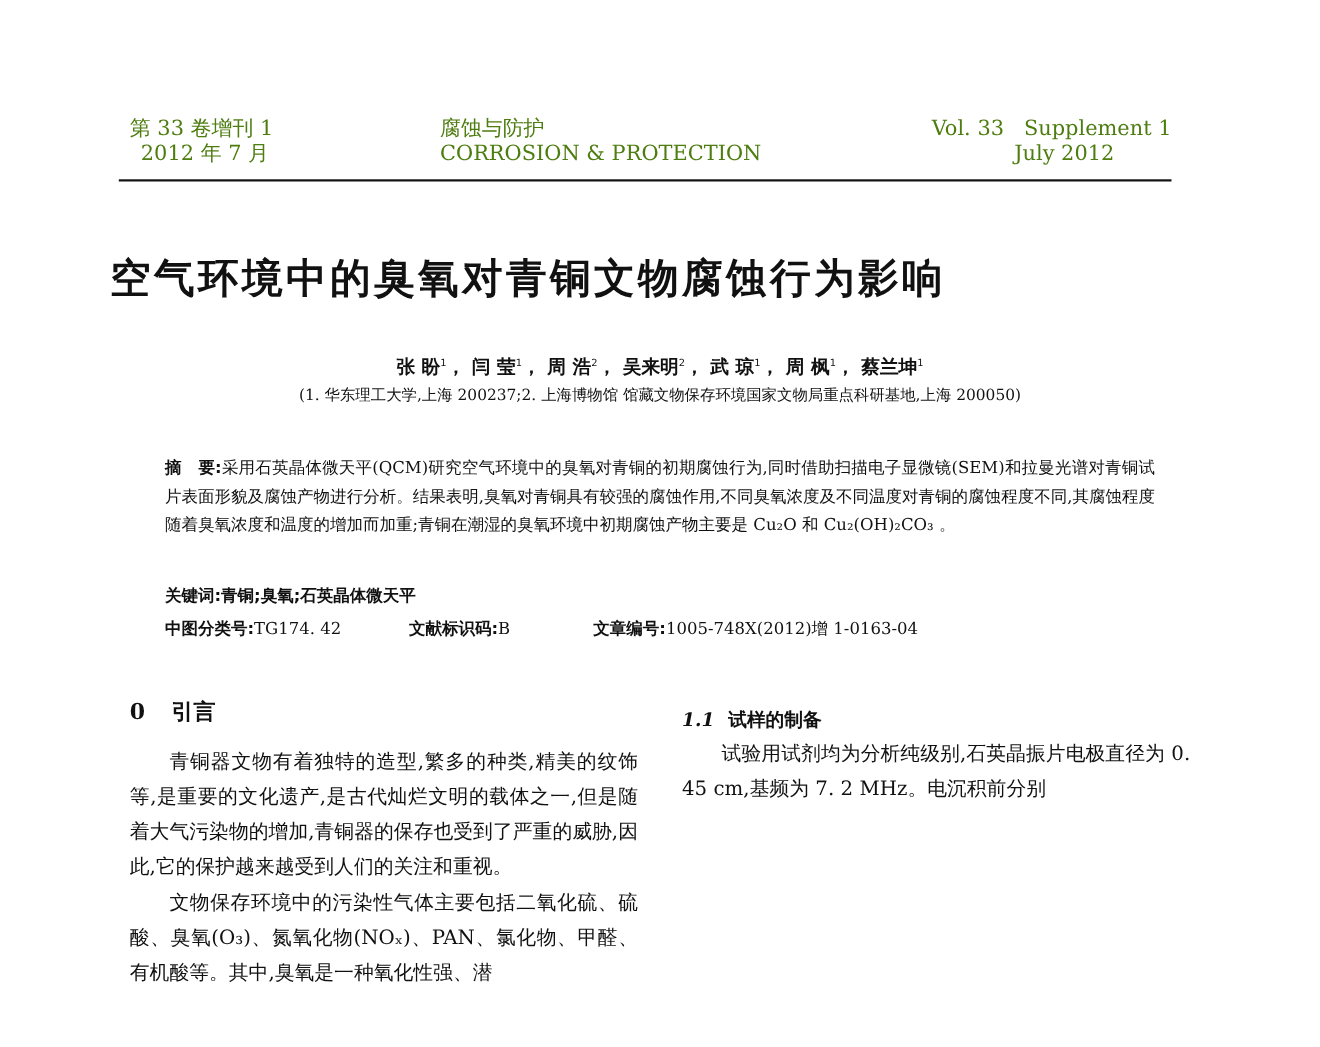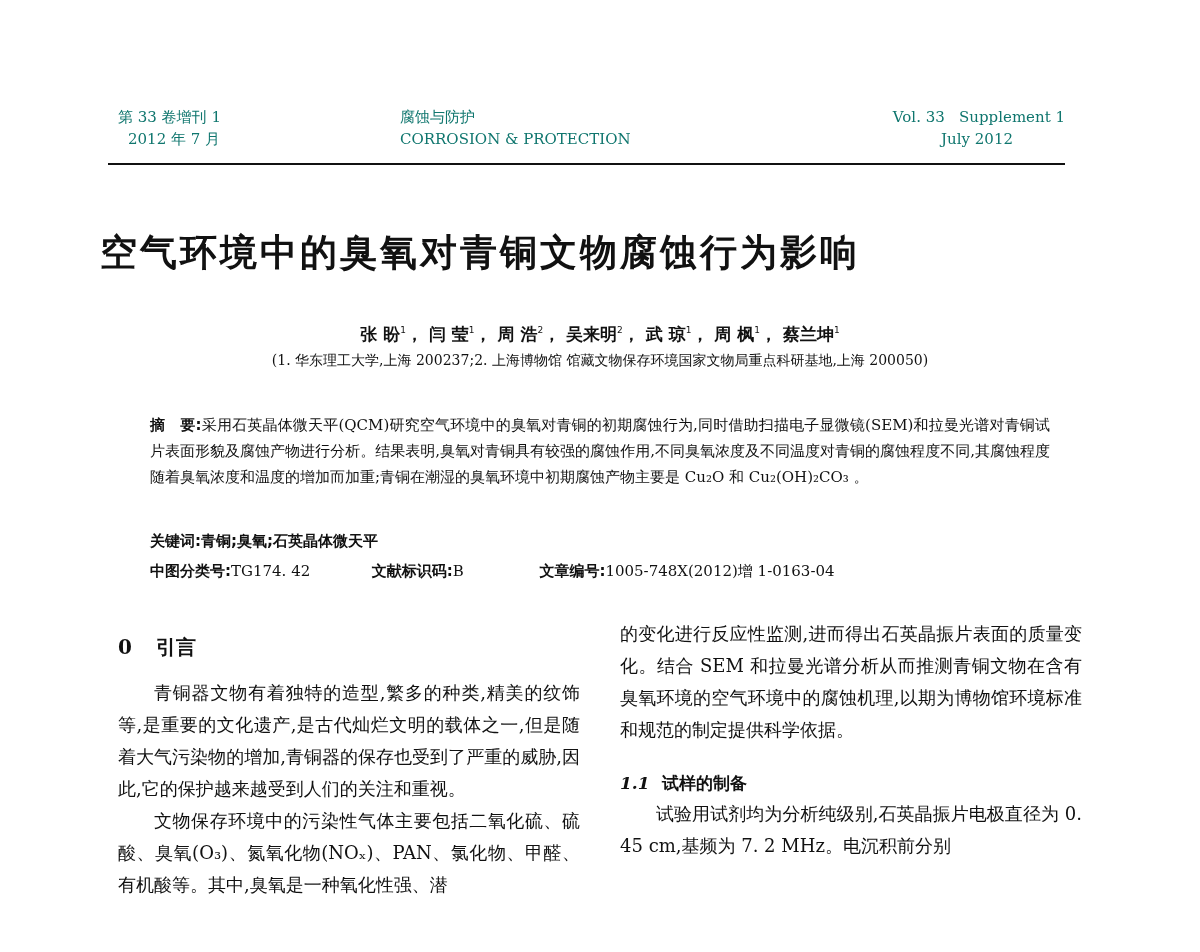--- a/index.html
+++ b/index.html
@@ -2,21 +2,21 @@
 <html><head>
 <meta charset="utf-8">
 <style>
   html, body { margin: 0; padding: 0; background: #ffffff; }
   body {
     width: 1200px; height: 952px; overflow: hidden; position: relative;
     font-family: "DejaVu Serif", "Liberation Serif", serif;
     color: #111;
   }
   .abs { position: absolute; }
-  .hdr { font-size: 15px; line-height: 22px; color: #0f766e; }
+  .hdr { font-size: 19px; line-height: 22px; color: #4d7c0f; }
   .hdr-left { left: 118px; top: 106px; }
   .hdr-center { left: 400px; width: 400px; top: 106px; text-align: left; }
   .hdr-right { left: 820px; width: 245px; top: 106px; text-align: right; }
   .hdr-right .l2 { padding-right: 52px; text-align: right; }
   .rule { left: 108px; top: 163px; width: 957px; height: 2px; background: #111; }
   .title {
     left: 100px; width: 1000px; top: 230px; 
     font-family: "DejaVu Sans", "Liberation Sans", sans-serif;
     font-size: 37px; font-weight: bold; letter-spacing: 3px; line-height: 46px;
   }
@@ -106,20 +106,19 @@
 <div class="abs col col-left">
   <div class="sec-h">
     <span class="num">0</span><span>引言</span>
   </div>
   <div class="sp-after-h"></div>
   <p class="indent">青铜器文物有着独特的造型,繁多的种类,精美的纹饰等,是重要的文化遗产,是古代灿烂文明的载体之一,但是随着大气污染物的增加,青铜器的保存也受到了严重的威胁,因此,它的保护越来越受到人们的关注和重视。</p>
   <p class="indent">文物保存环境中的污染性气体主要包括二氧化硫、硫酸、臭氧(O₃)、氮氧化物(NOₓ)、PAN、氯化物、甲醛、有机酸等。其中,臭氧是一种氧化性强、潜</p>
 </div>
 
 <div class="abs col col-right">
-  <p>的变化进行反应性监测,进而得出石英晶振片表面的质量变化。结合 SEM 和拉曼光谱分析从而推测青铜文物在含有臭氧环境的空气环境中的腐蚀机理,以期为博物馆环境标准和规范的制定提供科学依据。</p>
   <div style="height:12px"></div>
   <div style="height:10px"></div>
   <div class="sub-h">
     <span class="num">1.1</span><span>试样的制备</span>
   </div>
   <p class="indent">试验用试剂均为分析纯级别,石英晶振片电极直径为 0. 45 cm,基频为 7. 2 MHz。电沉积前分别</p>
 </div>
 
 </body></html>

